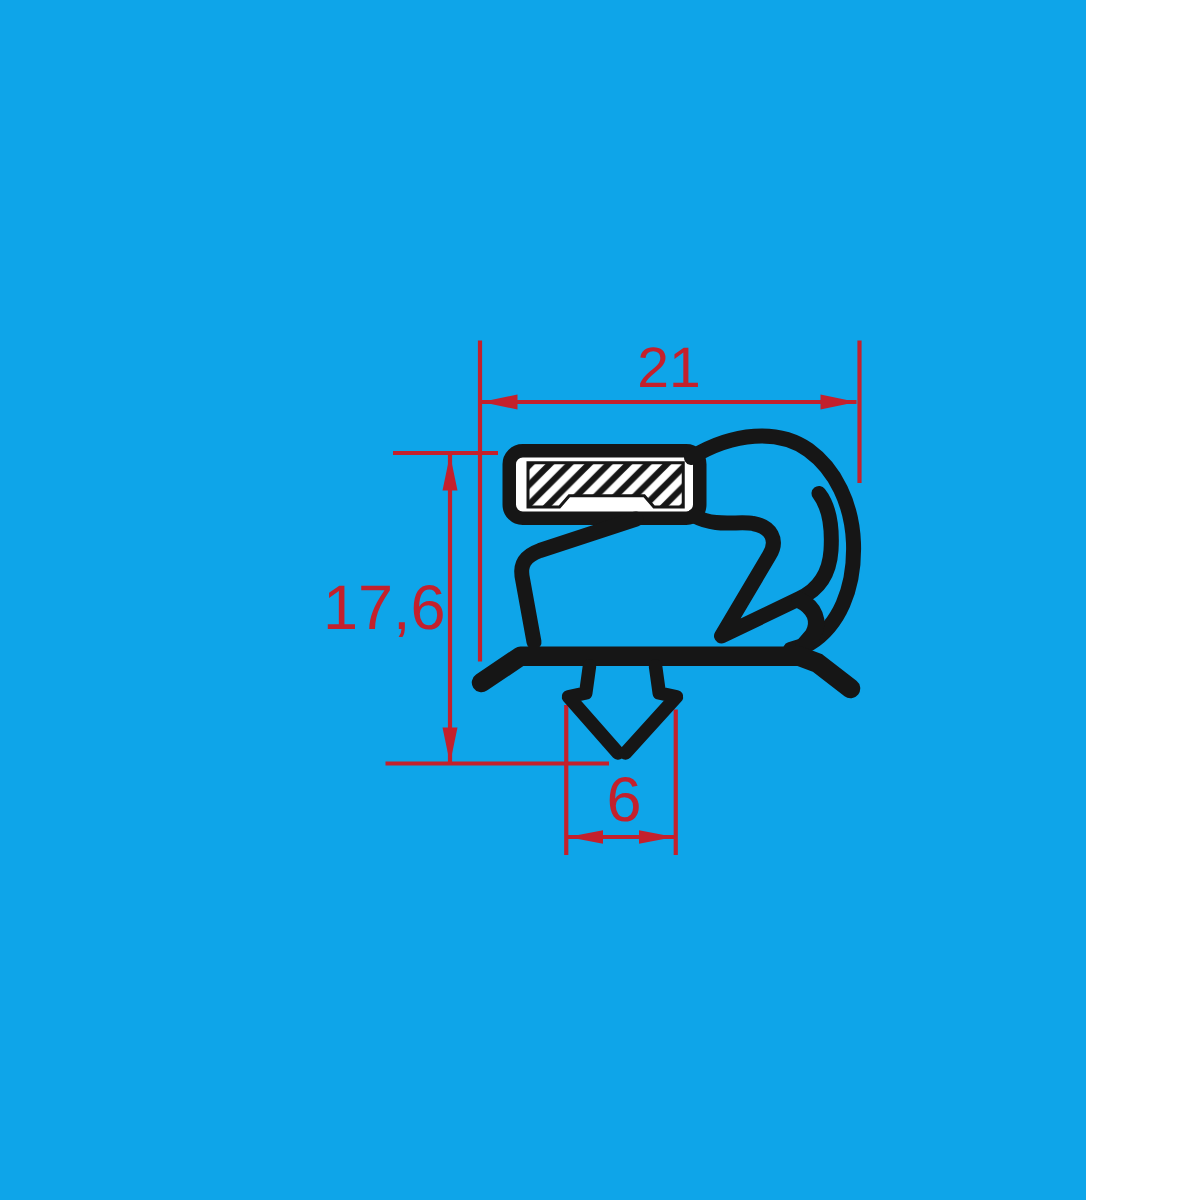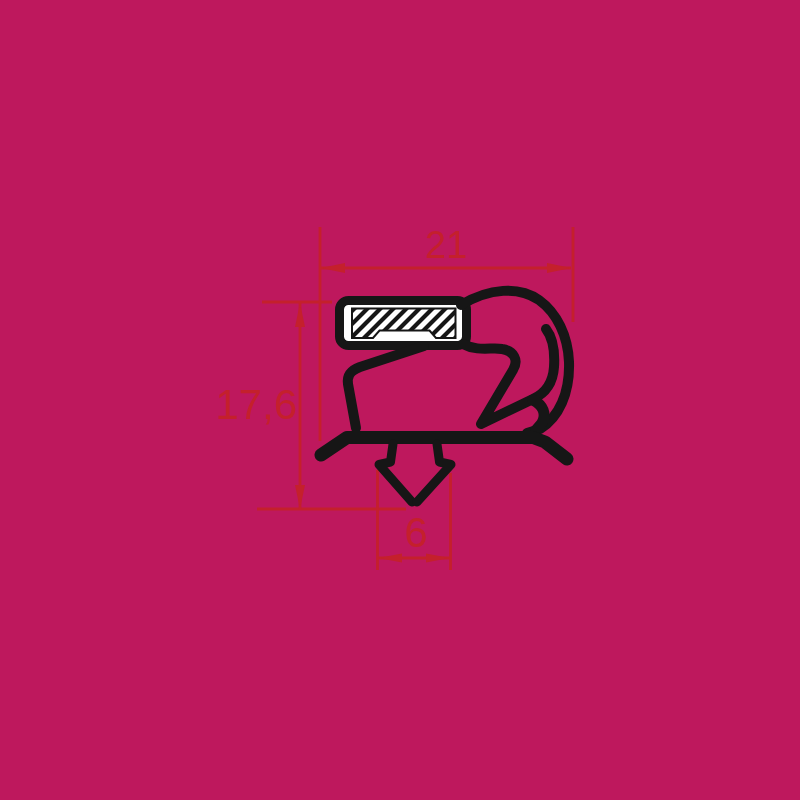--- a/index.html
+++ b/index.html
@@ -5,23 +5,23 @@
   html, body {
     margin: 0;
     padding: 0;
     background: #ffffff;
     width: 800px;
     height: 800px;
     overflow: hidden;
   }
   .stage {
     position: relative;
-    width: 800px;
+    width: 724px;
     height: 800px;
-    background: #be185d;
+    background: #0ea5e9;
   }
   svg {
     display: block;
     width: 800px;
     height: 800px;
   }
   svg text {
     font-family: "Liberation Sans", "DejaVu Sans", sans-serif;
     font-weight: 400;
   }

